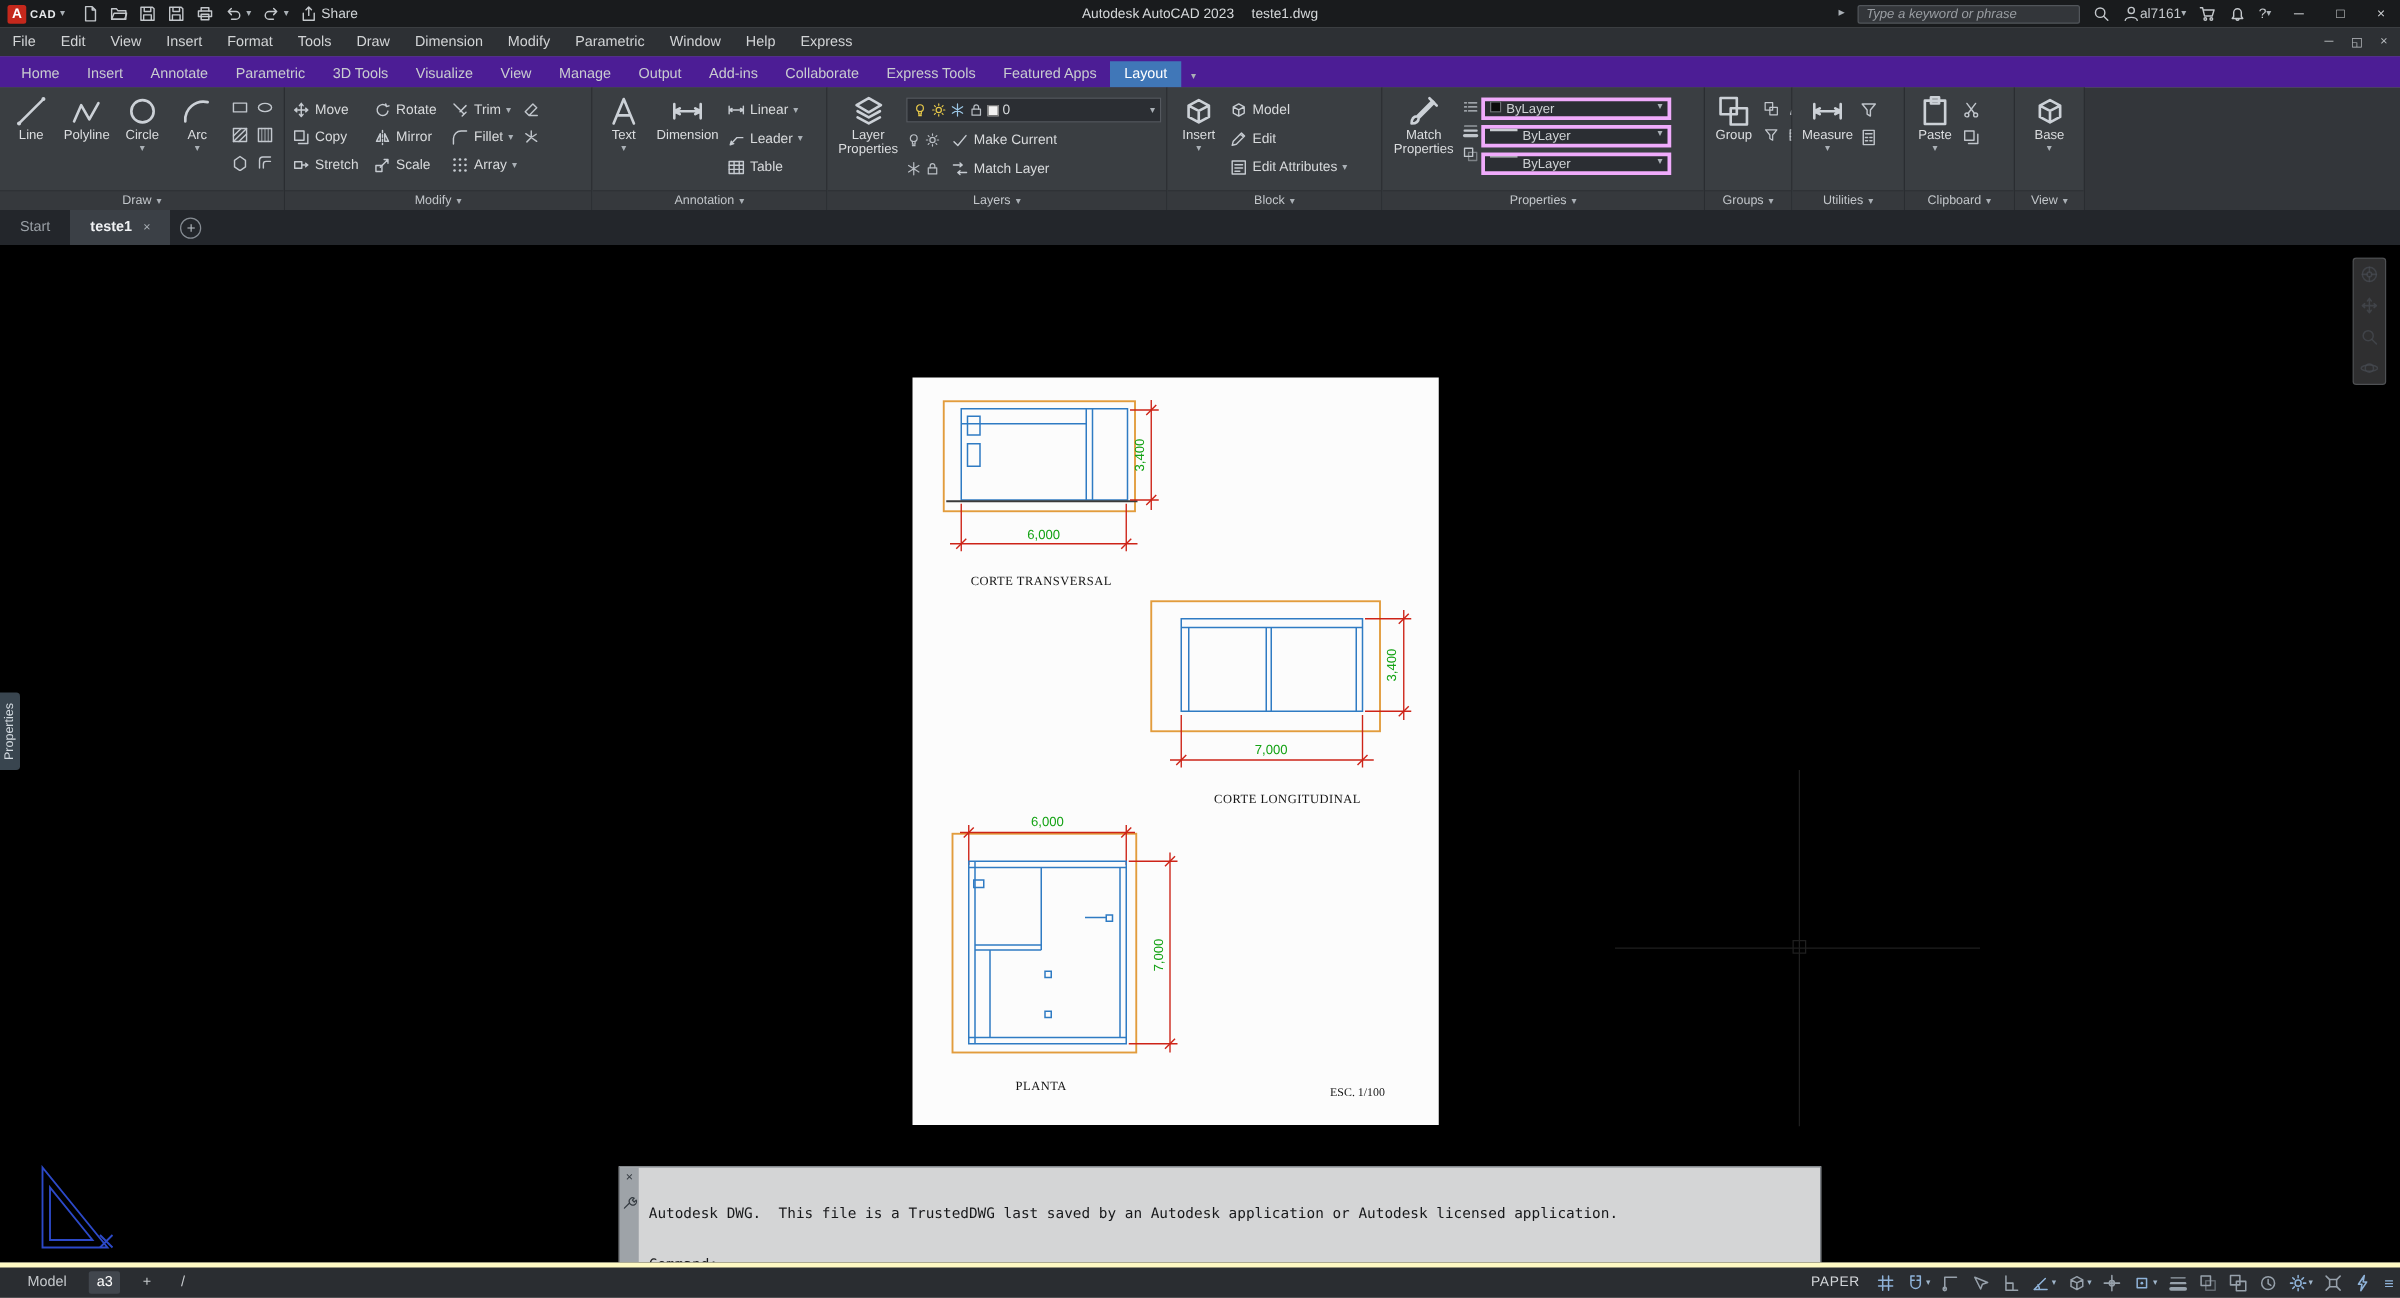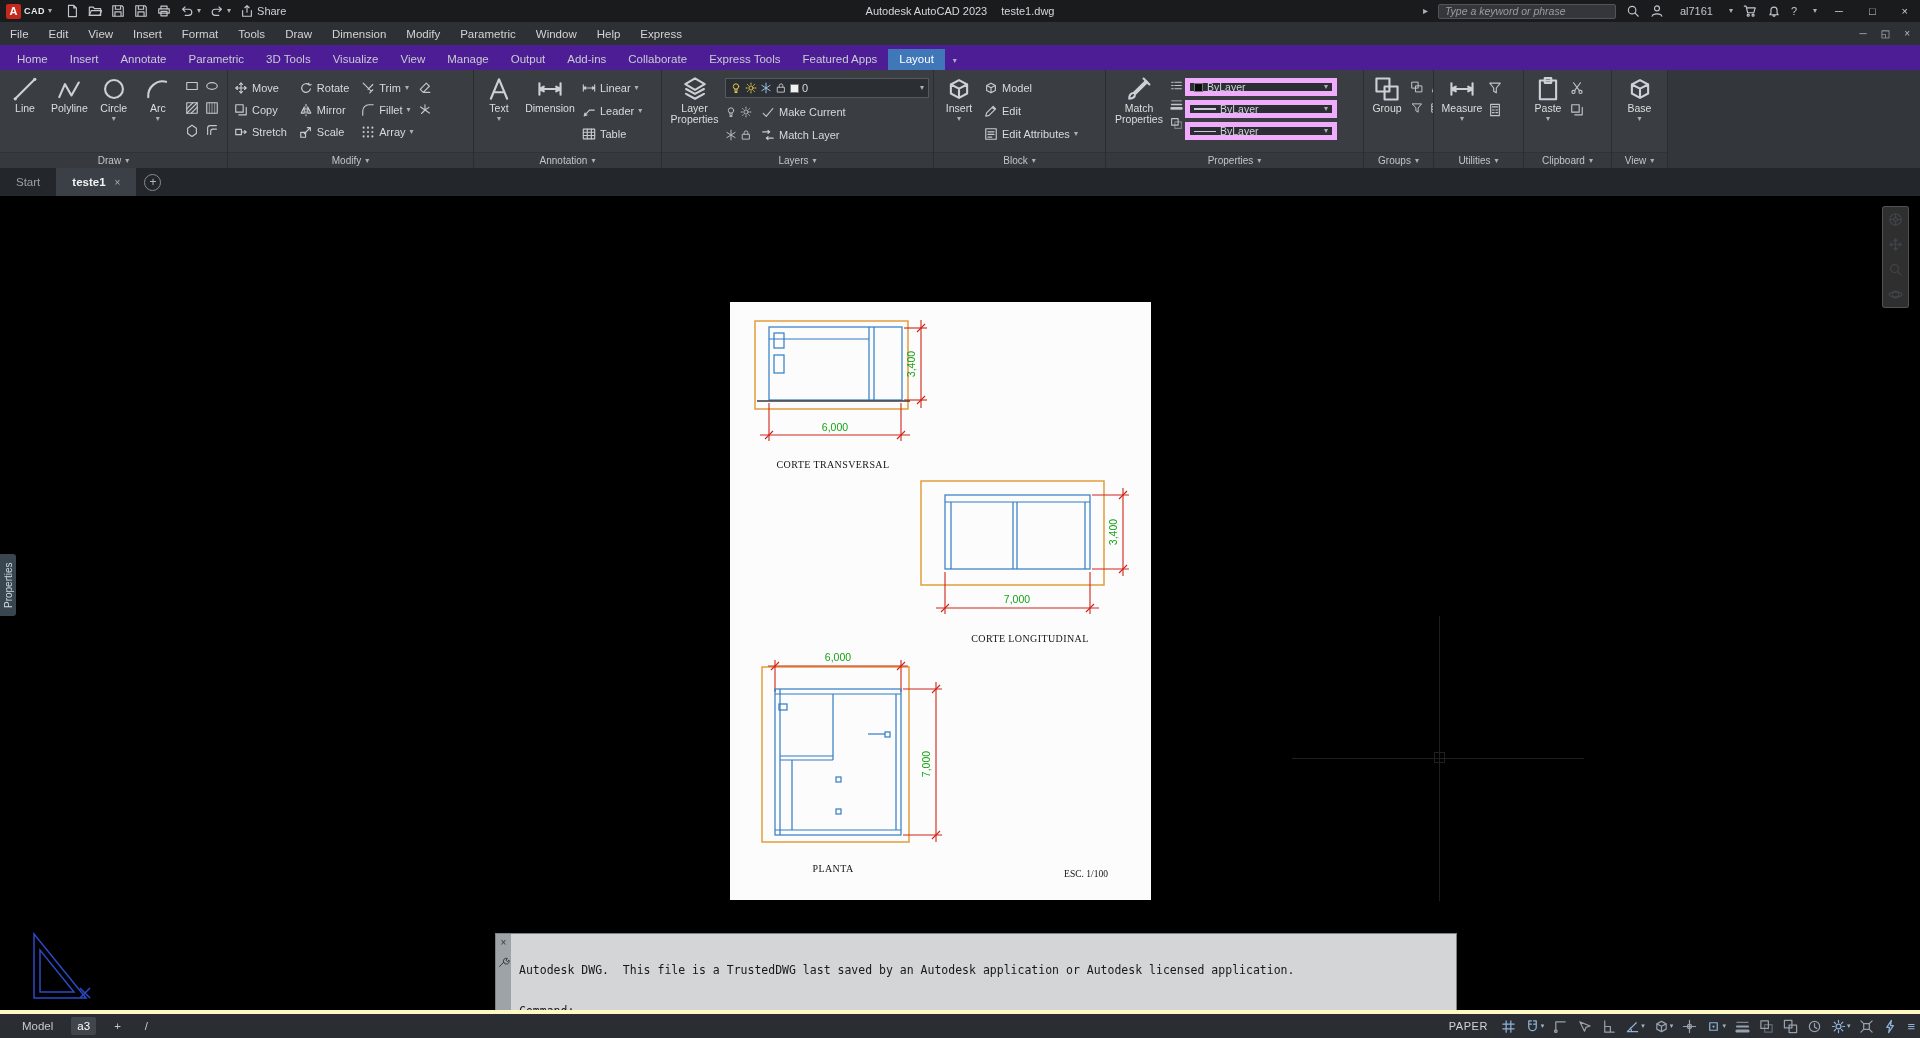--- a/index.html
+++ b/index.html
@@ -24,21 +24,21 @@
     font-size:11px;display:flex;align-items:center;justify-content:center;border-radius:2px;}
   .logocad{font-size:9px;font-weight:bold;letter-spacing:.5px;color:#e8eaec;}
   .qbtn{display:flex;align-items:center;gap:3px;color:#c3c7cb;cursor:default;}
   .share span{font-size:11px;color:#cfd3d6;}
   .tb-title{position:absolute;left:0;right:0;text-align:center;color:#d5d8da;
     pointer-events:none;display:flex;justify-content:center;gap:14px;}
   .tb-right{margin-left:auto;display:flex;align-items:center;gap:10px;padding-right:4px;z-index:2;}
   .searchbox{width:178px;height:15px;background:#33363a;border:1px solid #51555a;
     border-radius:2px;color:#cfd3d6;font-size:10.5px;padding:0 6px;outline:none;}
   .searchbox::placeholder{color:#9a9ea3;font-style:italic;}
-  .userbox,.helpbox{display:flex;align-items:center;gap:16px;color:#c3c7cb;}
+  .userbox,.helpbox{display:flex;align-items:center;gap:0;color:#c3c7cb;}
   .winbtn{padding:0 8px;font-size:11px;color:#cfd2d5;}
 
   
   #menubar{position:absolute;top:22px;left:0;right:0;height:23px;background:#2d3034;
     display:flex;align-items:center;color:#d2d4d6;font-size:11.5px;}
   .mitem{padding:0 10px;height:100%;display:flex;align-items:center;}
   .mwin{margin-left:auto;display:flex;gap:14px;padding-right:10px;color:#b9bdc1;font-size:10px;}
 
   
   #tabrow{position:absolute;top:45px;left:0;right:0;height:25px;background:#4c1d95;
@@ -66,22 +66,22 @@
   .minicol{display:flex;flex-direction:column;gap:8px;margin-top:8px;color:#c0c5cb;}
   .dgrid{display:grid;grid-template-columns:16px 16px;grid-auto-rows:18px;gap:4px;
     margin-top:6px;margin-left:4px;color:#c3c8ce;}
   .ggrid{display:grid;grid-template-columns:17px 17px;grid-auto-rows:18px;gap:3px;
     margin-top:8px;margin-left:3px;color:#c3c8ce;}
   .ldd{display:flex;align-items:center;gap:3px;width:204px;height:20px;background:#2b2e33;
     border:1px solid #55595f;padding:0 4px;color:#d6d9db;font-size:11px;}
   .lrow{display:flex;align-items:center;gap:7px;}
   .lrow .pair{display:flex;gap:3px;color:#b9bec4;}
   .swatch{width:9px;height:9px;background:#f2f2f2;border:1px solid #777;flex:none;}
-  .pdd{display:flex;align-items:center;gap:4px;width:152px;height:18px;background:#2b2e33;
-    border:5px solid #f0abfc;padding:0 4px;color:#d0d3d6;font-size:10.5px;}
+  .pdd{display:flex;gap:4px;width:152px;height:18px;background:#2b2e33;
+    border:3px solid #f0abfc;padding:0 4px;color:#d0d3d6;font-size:10.5px;}
   .cswatch{width:9px;height:9px;background:#0c0c0c;border:1px solid #6f7378;flex:none;}
   .lsample{width:22px;height:2px;background:#c8ccd0;flex:none;}
   .lsample.thin{height:1px;}
   .c-bulb{color:#e6c84a}.c-sun{color:#e6c84a}.c-frz{color:#9cc7e6}.c-lock{color:#b9bec4}
 
   
   #filetabs{position:absolute;top:168px;left:0;right:0;height:28px;background:#23262b;
     display:flex;align-items:stretch;color:#9aa0a6;font-size:11.5px;}
   .ftab{padding:0 16px;display:flex;align-items:center;gap:9px;}
   .ftab.active{background:#3b4046;color:#f0f2f4;font-weight:bold;}

